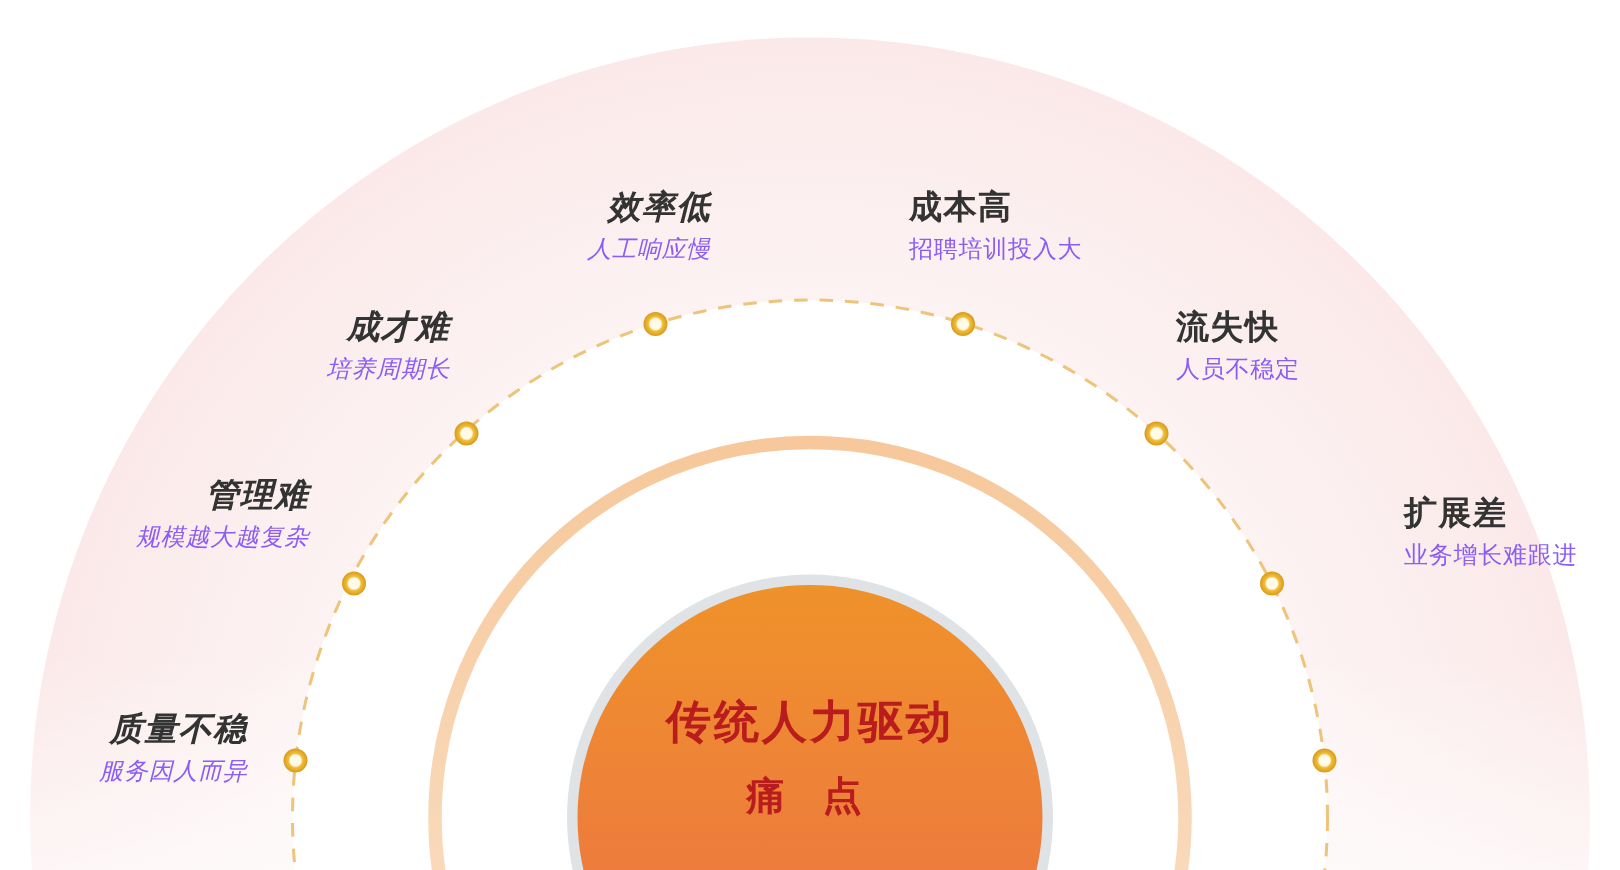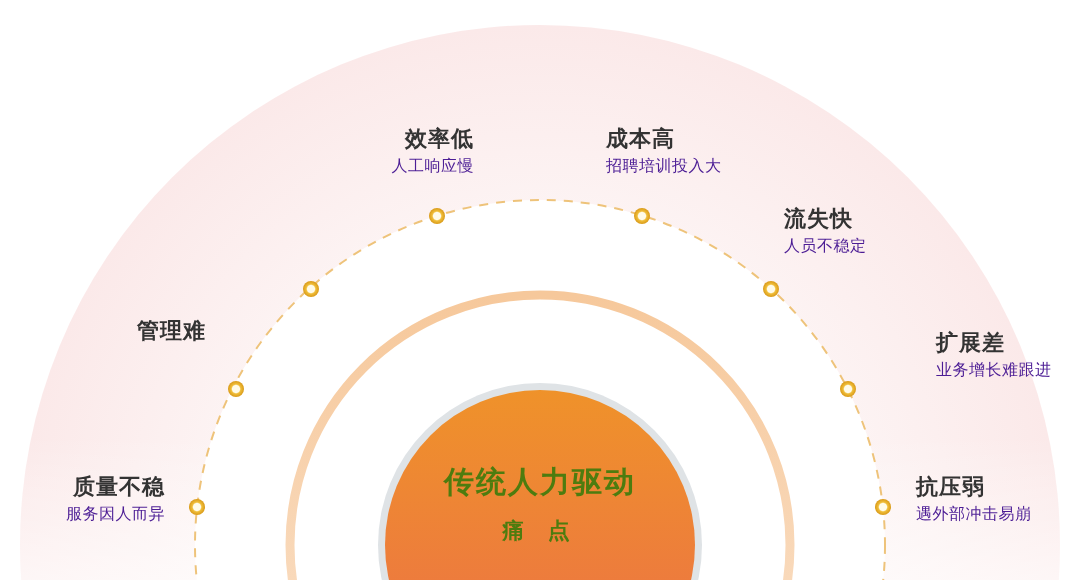--- a/index.html
+++ b/index.html
@@ -6,34 +6,34 @@
     body {
       width: 1080px; height: 580px; overflow: hidden; position: relative;
       background: #ffffff;
       font-family: "DejaVu Sans", "Liberation Sans", sans-serif;
     }
     #stage { position: absolute; left: 0; top: 0; width: 1080px; height: 580px; }
     svg.bg { position: absolute; left: 0; top: 0; }
     .label {
       position: absolute; white-space: nowrap;
     }
-    .label.left { text-align: right; }
+    .label.left { text-align: right; font-style: italic; }
     .label.right { text-align: left; }
     .label .title {
       font-size: 22px; font-weight: bold; color: #333333; line-height: 30px;
       letter-spacing: 1px;
     }
     .label .sub {
-      font-size: 16px; color: #4c1d95; line-height: 24px; letter-spacing: 0.5px;
+      font-size: 16px; color: #8b5cf6; line-height: 24px; letter-spacing: 0.5px;
     }
     .center-text {
-      position: absolute; left: 390px; width: 300px; text-align: center; color: #4d7c0f;
+      position: absolute; left: 390px; width: 300px; text-align: center; color: #b91c1c;
     }
     .center-title { top: 462px; font-size: 30px; font-weight: bold; letter-spacing: 2px; line-height: 40px; }
-    .center-sub { top: 516px; font-size: 22px; font-weight: bold; letter-spacing: 8px; line-height: 30px; }
+    .center-sub { top: 516px; font-size: 26px; font-weight: bold; letter-spacing: 8px; line-height: 30px; }
   </style>
 </head>
 <body>
 
 <div id="stage">
   <svg class="bg" width="1080" height="580" viewBox="0 0 1080 580">
     <defs>
       <radialGradient id="outerGrad" cx="540" cy="545" r="520" gradientUnits="userSpaceOnUse">
         <stop offset="0.55" stop-color="#fdf6f6"></stop>
         <stop offset="1" stop-color="#fbe9e9"></stop>
@@ -81,38 +81,39 @@
       <circle cx="883" cy="507" r="8" fill="url(#dotGrad)"></circle>
     </g>
   </svg>
 
   <div class="label left" style="right:915px; top:472px;">
     <div class="title">质量不稳</div>
     <div class="sub">服务因人而异</div>
   </div>
   <div class="label left" style="right:874px; top:316px;">
     <div class="title">管理难</div>
+    <div class="sub">规模越大越复杂</div>
+  </div>
+  <div class="label left" style="right:780px; top:204px;">
+    <div class="title">成才难</div>
+    <div class="sub">培养周期长</div>
   </div>
   <div class="label left" style="right:606px; top:124px;">
     <div class="title">效率低</div>
     <div class="sub">人工响应慢</div>
   </div>
 
   <div class="label right" style="left:784px; top:204px;">
     <div class="title">流失快</div>
     <div class="sub">人员不稳定</div>
   </div>
   <div class="label right" style="left:606px; top:124px;">
     <div class="title">成本高</div>
     <div class="sub">招聘培训投入大</div>
   </div>
   <div class="label right" style="left:936px; top:328px;">
     <div class="title">扩展差</div>
     <div class="sub">业务增长难跟进</div>
   </div>
-  <div class="label right" style="left:916px; top:472px;">
-    <div class="title">抗压弱</div>
-    <div class="sub">遇外部冲击易崩</div>
-  </div>
 
   <div class="center-text center-title">传统人力驱动</div>
   <div class="center-text center-sub">痛 点</div>
 </div>
 
 </body></html>

